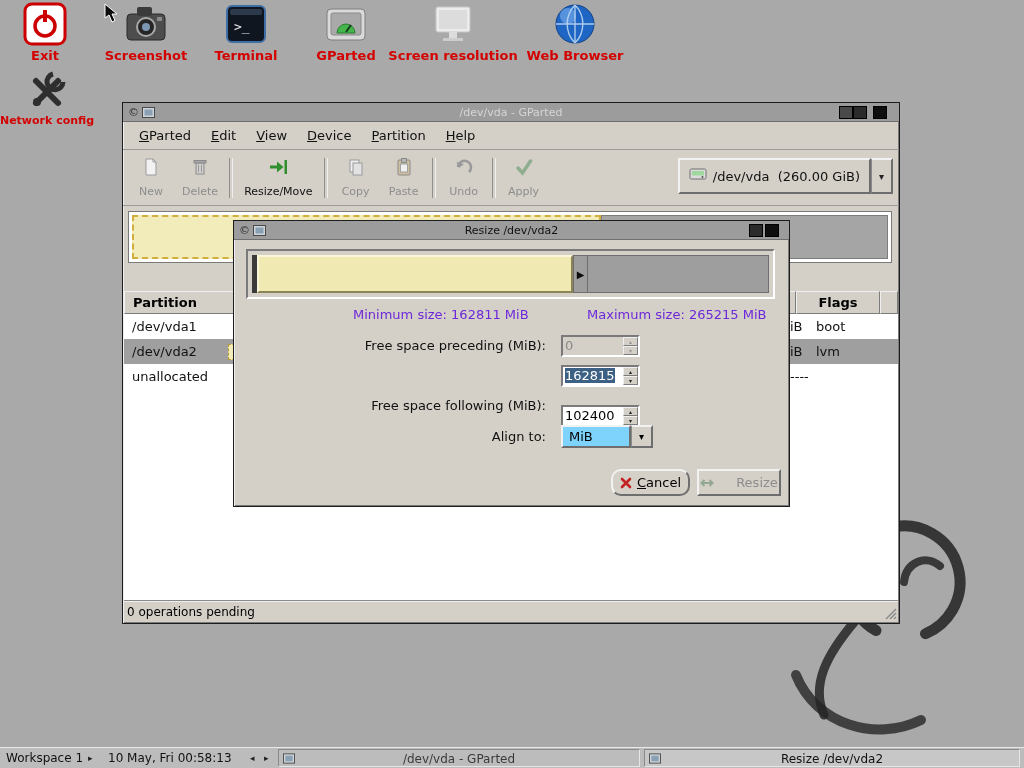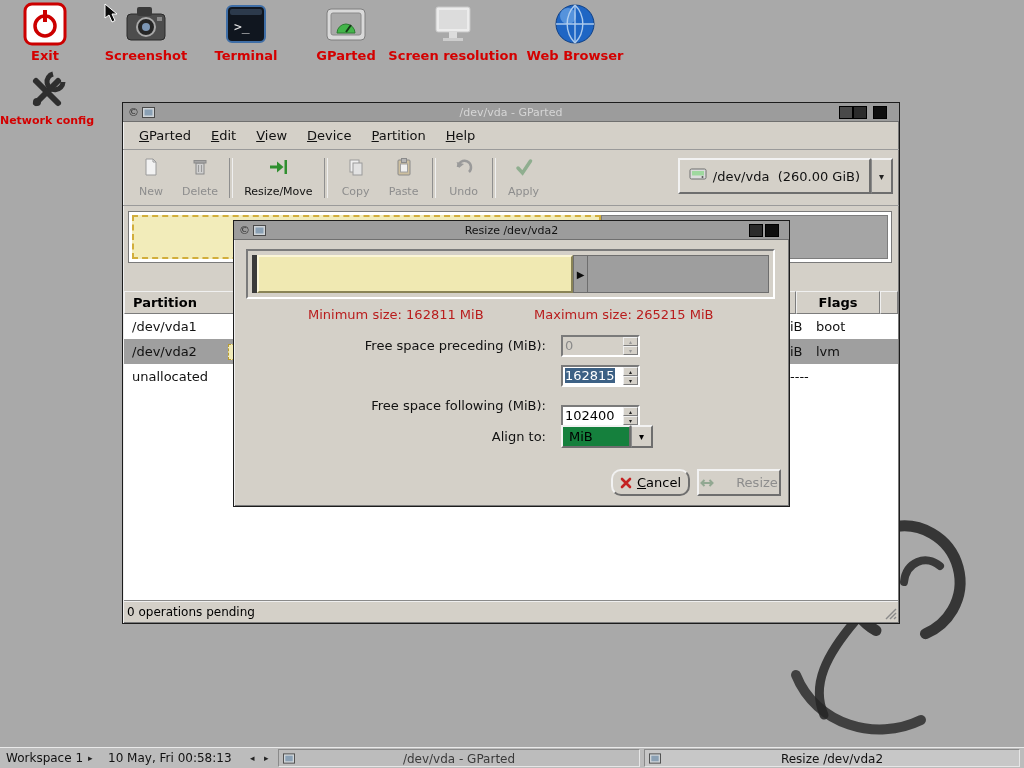--- a/index.html
+++ b/index.html
@@ -78,34 +78,34 @@
 
   
   .rslider{position:absolute;left:12px;top:28px;width:529px;height:50px;background:#d4d0c8;
     border:2px solid;border-color:#7a7a7a #fff #fff #7a7a7a;box-sizing:border-box;
     display:flex;align-items:stretch;padding:4px;}
   .rs-left{width:5px;background:#3a3a3a;}
   .rs-part{width:316px;background:#f0e9b2;border:2px solid;border-color:#fbf6d8 #8a8456 #8a8456 #fbf6d8;box-sizing:border-box;}
   .rs-handle{width:15px;background:#9e9e9e;display:flex;align-items:center;justify-content:center;
     font-size:10px;color:#0c0c0c;border:1px solid #6e6e6e;box-sizing:border-box;}
   .rs-free{flex:1;background:#9e9e9e;border:1px solid #6e6e6e;border-left:none;box-sizing:border-box;}
-  .minmax{position:absolute;top:86px;font-size:13px;color:#b91c1c;}
+  .minmax{position:absolute;top:86px;font-size:13px;color:#6d28d9;margin-left:45px;}
   .frow-label{position:absolute;left:0;width:312px;text-align:right;font-size:13px;color:#111;line-height:22px;}
   .spin{position:absolute;left:327px;display:flex;width:79px;height:22px;box-sizing:border-box;
     border:2px solid;border-color:#7a7a7a #fff #fff #7a7a7a;background:#fff;}
   .spin .sval{flex:1;font-size:13px;line-height:18px;padding-left:2px;overflow:hidden;white-space:nowrap;}
   .spin .sval .hl{background:#3d6185;color:#fff;}
   .spin.dis{background:#d4d0c8;}
   .spin.dis .sval{color:#8a8a8a;}
   .spin-btns{width:15px;display:flex;flex-direction:column;}
   .sb{flex:1;background:#d4d0c8;border:1px solid;border-color:#f0f0f0 #7c7c7c #7c7c7c #f0f0f0;
     font-size:6px;line-height:7px;text-align:center;color:#222;}
   .spin.dis .sb{color:#999;}
   .alcombo{position:absolute;left:327px;display:flex;width:92px;height:23px;box-sizing:border-box;}
-  .al-main{flex:1;background:#15803d;border:2px solid;border-color:#f2f2f2 #6e6e6e #6e6e6e #f2f2f2;
+  .al-main{flex:1;background:#7dd3fc;border:2px solid;border-color:#f2f2f2 #6e6e6e #6e6e6e #f2f2f2;
     font-size:13px;display:flex;align-items:center;padding-left:6px;}
   .al-arrow{width:19px;background:#d4d0c8;border:2px solid;border-color:#f2f2f2 #6e6e6e #6e6e6e #f2f2f2;
     border-left:1px solid #8a8a8a;display:flex;align-items:center;justify-content:center;font-size:10px;}
   .dlgbtn{position:absolute;top:248px;height:27px;box-sizing:border-box;background:#d4d0c8;
     border:2px solid;border-color:#f2f2f2 #6e6e6e #6e6e6e #f2f2f2;
     display:flex;align-items:center;justify-content:center;gap:5px;font-size:13px;}
   .dlgbtn .blbl{display:inline-block;}
   .dlgbtn.disabled .blbl{color:#8d8d8d;}
 
   
@@ -384,21 +384,21 @@
   </div>
 
   <div class="rslider">
     <div class="rs-left"></div>
     <div class="rs-part"></div>
     <div class="rs-handle">▶</div>
     <div class="rs-free"></div>
   </div>
 
   <span class="minmax" style="left:74px;">Minimum size: 162811 MiB</span>
-  <span class="minmax" style="left:300px;">Maximum size: 265215 MiB</span>
+  <span class="minmax" style="left:308px;">Maximum size: 265215 MiB</span>
 
   <span class="frow-label" style="top:114px;">Free space preceding (MiB):</span>
   <div class="spin dis" style="top:114px;">
     <span class="sval">0</span>
     <span class="spin-btns">
       <span class="sb">▴</span>
       <span class="sb">▾</span>
     </span>
   </div>
 

